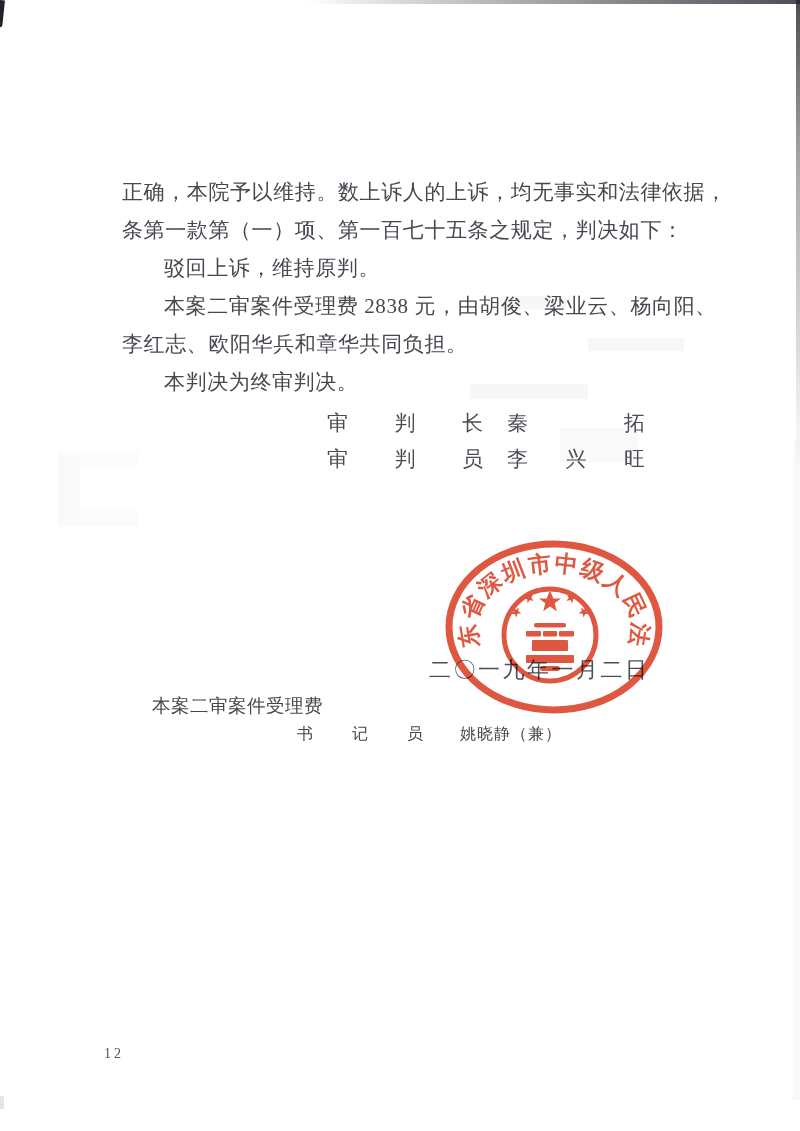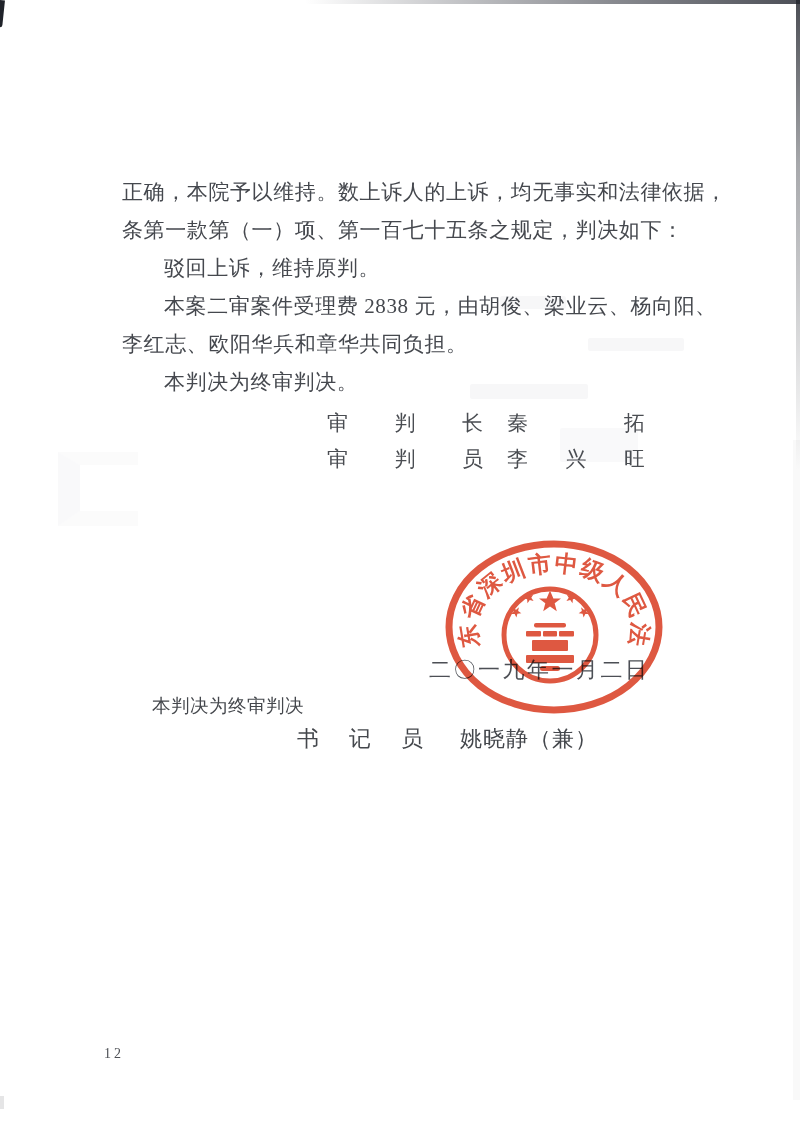--- a/index.html
+++ b/index.html
@@ -37,21 +37,21 @@
   .seal {
     position:absolute; left:438px; top:538px; width:232px; height:182px;
     mix-blend-mode:multiply; opacity:0.92;
   }
 
   
   .verify-note {
     position:absolute; left:152px; top:693px;
     font-size:18.5px; letter-spacing:0.5px; color:#44474c; white-space:nowrap;
   }
-  .clerk-row { position:absolute; left:297px; top:724px; font-size:22px; color:#44474c; white-space:nowrap; }
+  .clerk-row { position:absolute; left:297px; top:724px; font-size:16px; color:#44474c; white-space:nowrap; }
   .clerk-role {
     display:inline-block; width:126px; vertical-align:top;
     text-align:justify; text-align-last:justify;
   }
   .clerk-name { display:inline-block; margin-left:37px; letter-spacing:1px; }
 
   .page-number {
     position:absolute; left:104px; top:1046px;
     font-size:14px; letter-spacing:3px; color:#4d5055;
   }
@@ -149,20 +149,20 @@
       <rect x="96" y="85" width="32" height="4.5" rx="2"></rect>
       <rect x="88" y="93" width="15" height="5.5" rx="1"></rect>
       <rect x="105" y="93" width="14" height="5.5" rx="1"></rect>
       <rect x="121" y="93" width="15" height="5.5" rx="1"></rect>
       <rect x="94" y="102" width="36" height="11" rx="1"></rect>
       <rect x="88" y="117" width="48" height="8" rx="1"></rect>
       <rect x="102" y="128" width="20" height="5" rx="2.5"></rect>
     </g>
   </svg>
 
-  <div class="verify-note">本判决为终审判决</div>
+  <div class="verify-note">本案二审案件受理费</div>
   <div class="clerk-row">
     <span class="clerk-role">书记员</span><span class="clerk-name">姚晓静（兼）</span>
   </div>
 
   <div class="page-number">12</div>
 
 </div>
 
 </body></html>

